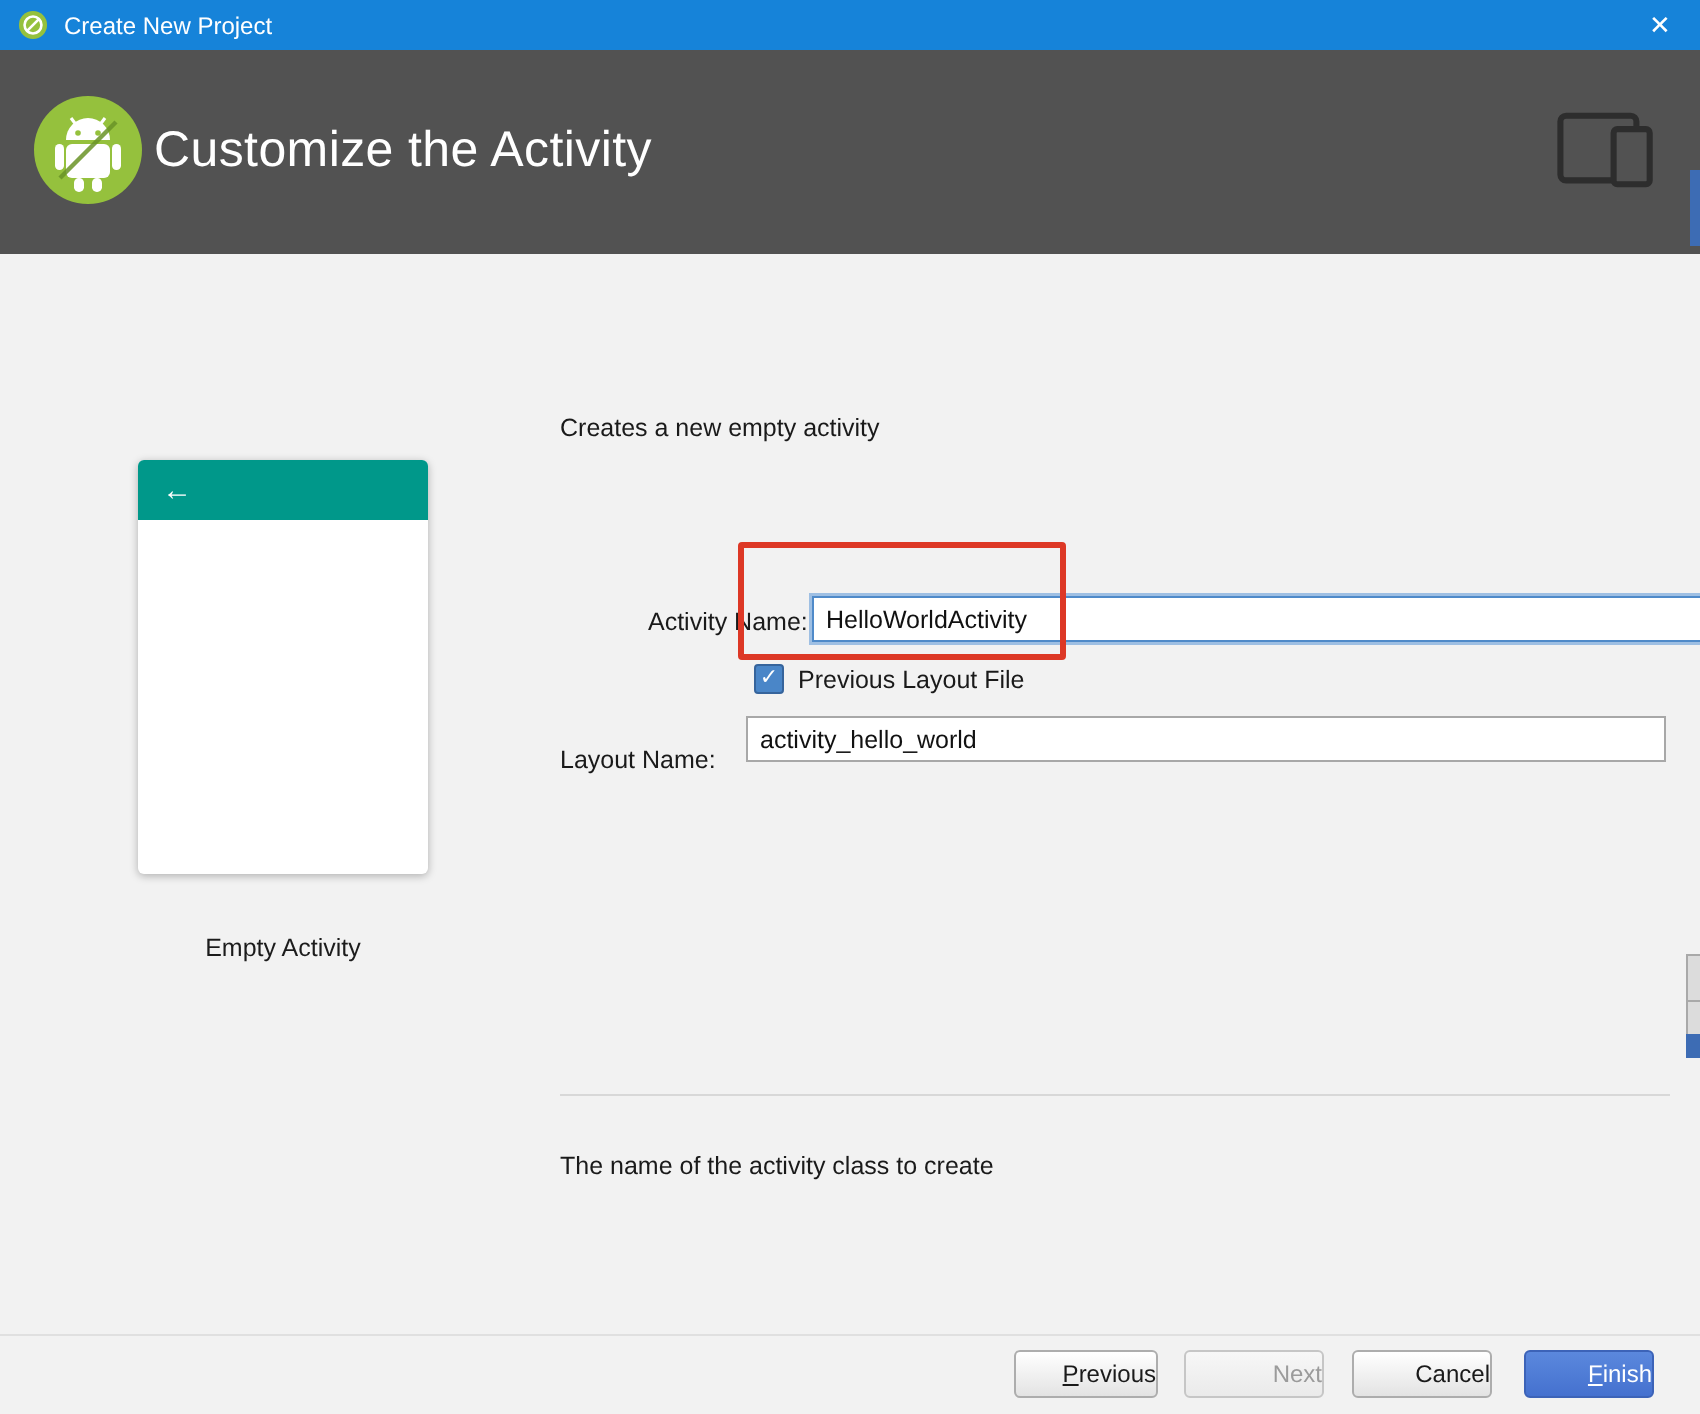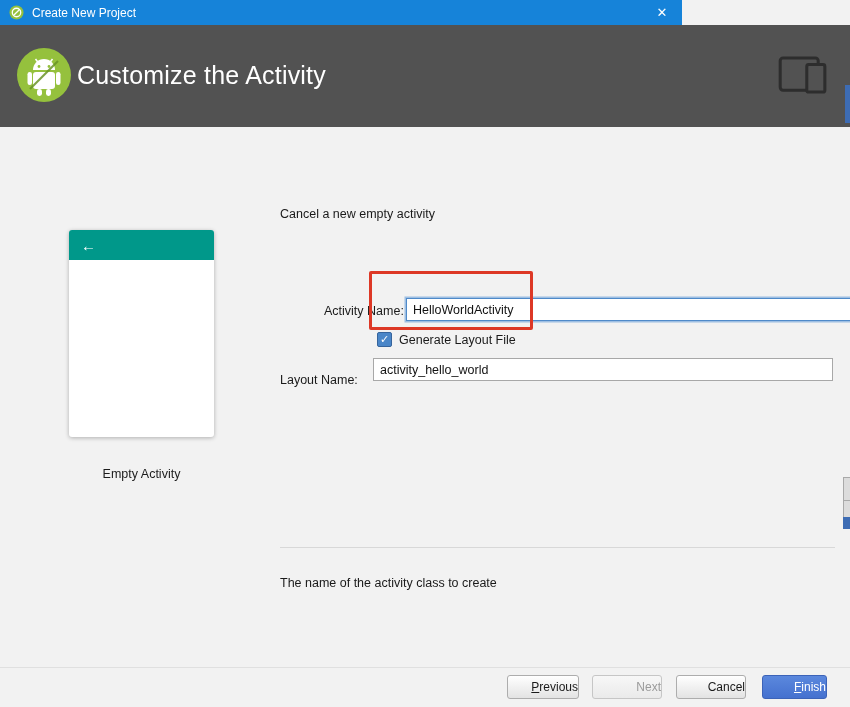--- a/index.html
+++ b/index.html
@@ -2,21 +2,21 @@
 <html><head>
 <meta charset="utf-8">
 <style>
   * { margin:0; padding:0; box-sizing:border-box; }
   html,body { background:#ffffff; }
   body { font-family:"Liberation Sans", sans-serif; }
 
   .window{ position:relative; width:850px; height:707px; background:#f2f2f2; overflow:hidden; }
 
   
-  .titlebar{ position:absolute; top:0; left:0; width:682px; height:25px; background:#1683d9; display:flex; align-items:center; }
+  .titlebar{ position:absolute; top:0; left:0; width:850px; height:25px; background:#1683d9; display:flex; align-items:center; }
   .titlebar-icon{ width:15px; height:15px; margin:0 8px 0 9px; flex:0 0 auto; }
   .titlebar-title{ color:#ffffff; font-size:12px; }
   .close-btn{ position:absolute; right:0; top:0; width:40px; height:25px; display:flex; align-items:center; justify-content:center; color:#ffffff; font-size:13px; cursor:pointer; }
 
   
   .header{ position:absolute; top:25px; left:0; width:850px; height:102px; background:#525252;padding-left:35px; }
   .logo{ position:absolute; left:16px; top:21px; width:56px; height:58px; }
   .header-title{ position:absolute; left:77px; top:36px; color:#ffffff; font-size:25px; font-weight:400; letter-spacing:.2px; }
   .device-icon{ position:absolute; right:22px; top:31px; width:50px; height:38px; }
 
@@ -97,30 +97,30 @@
     </svg>
   </div>
 
   <div class="preview-card">
     <div class="preview-header">
       <span>←</span>
     </div>
   </div>
   <div class="preview-caption">Empty Activity</div>
 
-  <div class="desc-text">Cancel a new empty activity</div>
+  <div class="desc-text">Creates a new empty activity</div>
 
   <label class="field-label lbl-activity">Activity Name:</label>
   <input class="text-input input-activity" type="text" value="HelloWorldActivity" style="">
 
   <div class="annotation-box"></div>
 
   <div class="checkbox-row">
     <div class="checkbox">✓</div>
-    <span class="checkbox-label">Generate Layout File</span>
+    <span class="checkbox-label">Previous Layout File</span>
   </div>
 
   <label class="field-label lbl-layout">Layout Name:</label>
   <input class="text-input input-layout" type="text" value="activity_hello_world" style="">
 
   <div class="divider"></div>
   <div class="hint-text">The name of the activity class to create</div>
 
   <div class="footer-line"></div>
   <button class="btn btn-previous">Previous</button>

